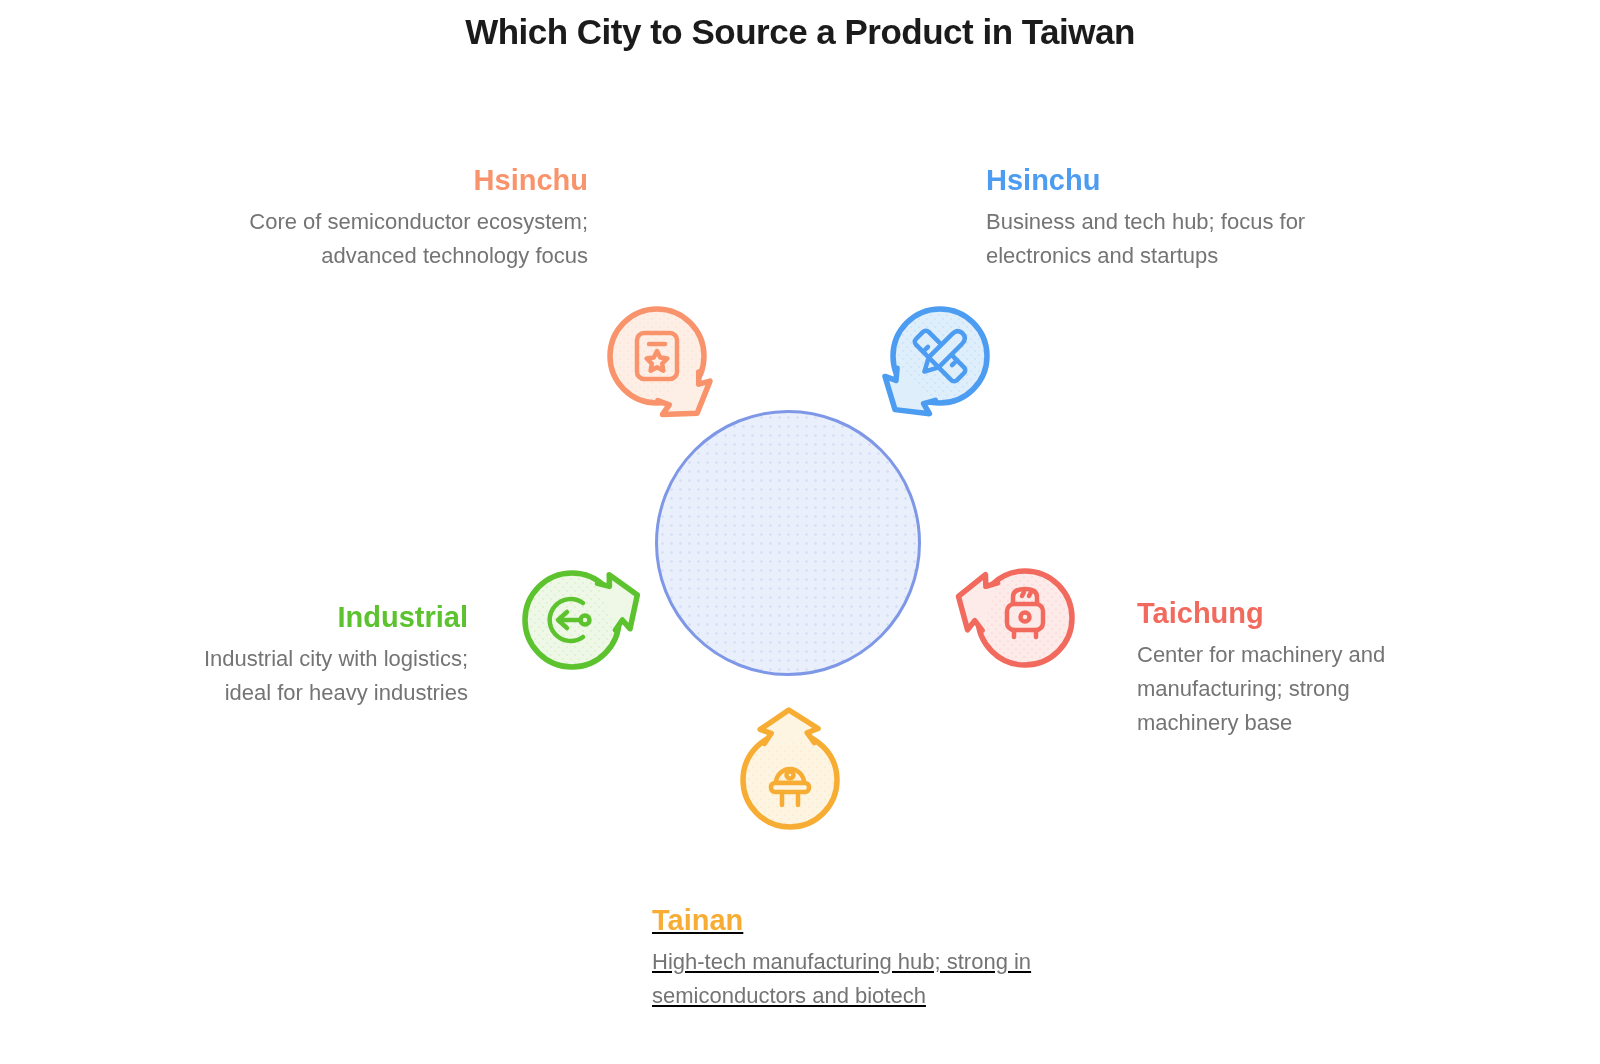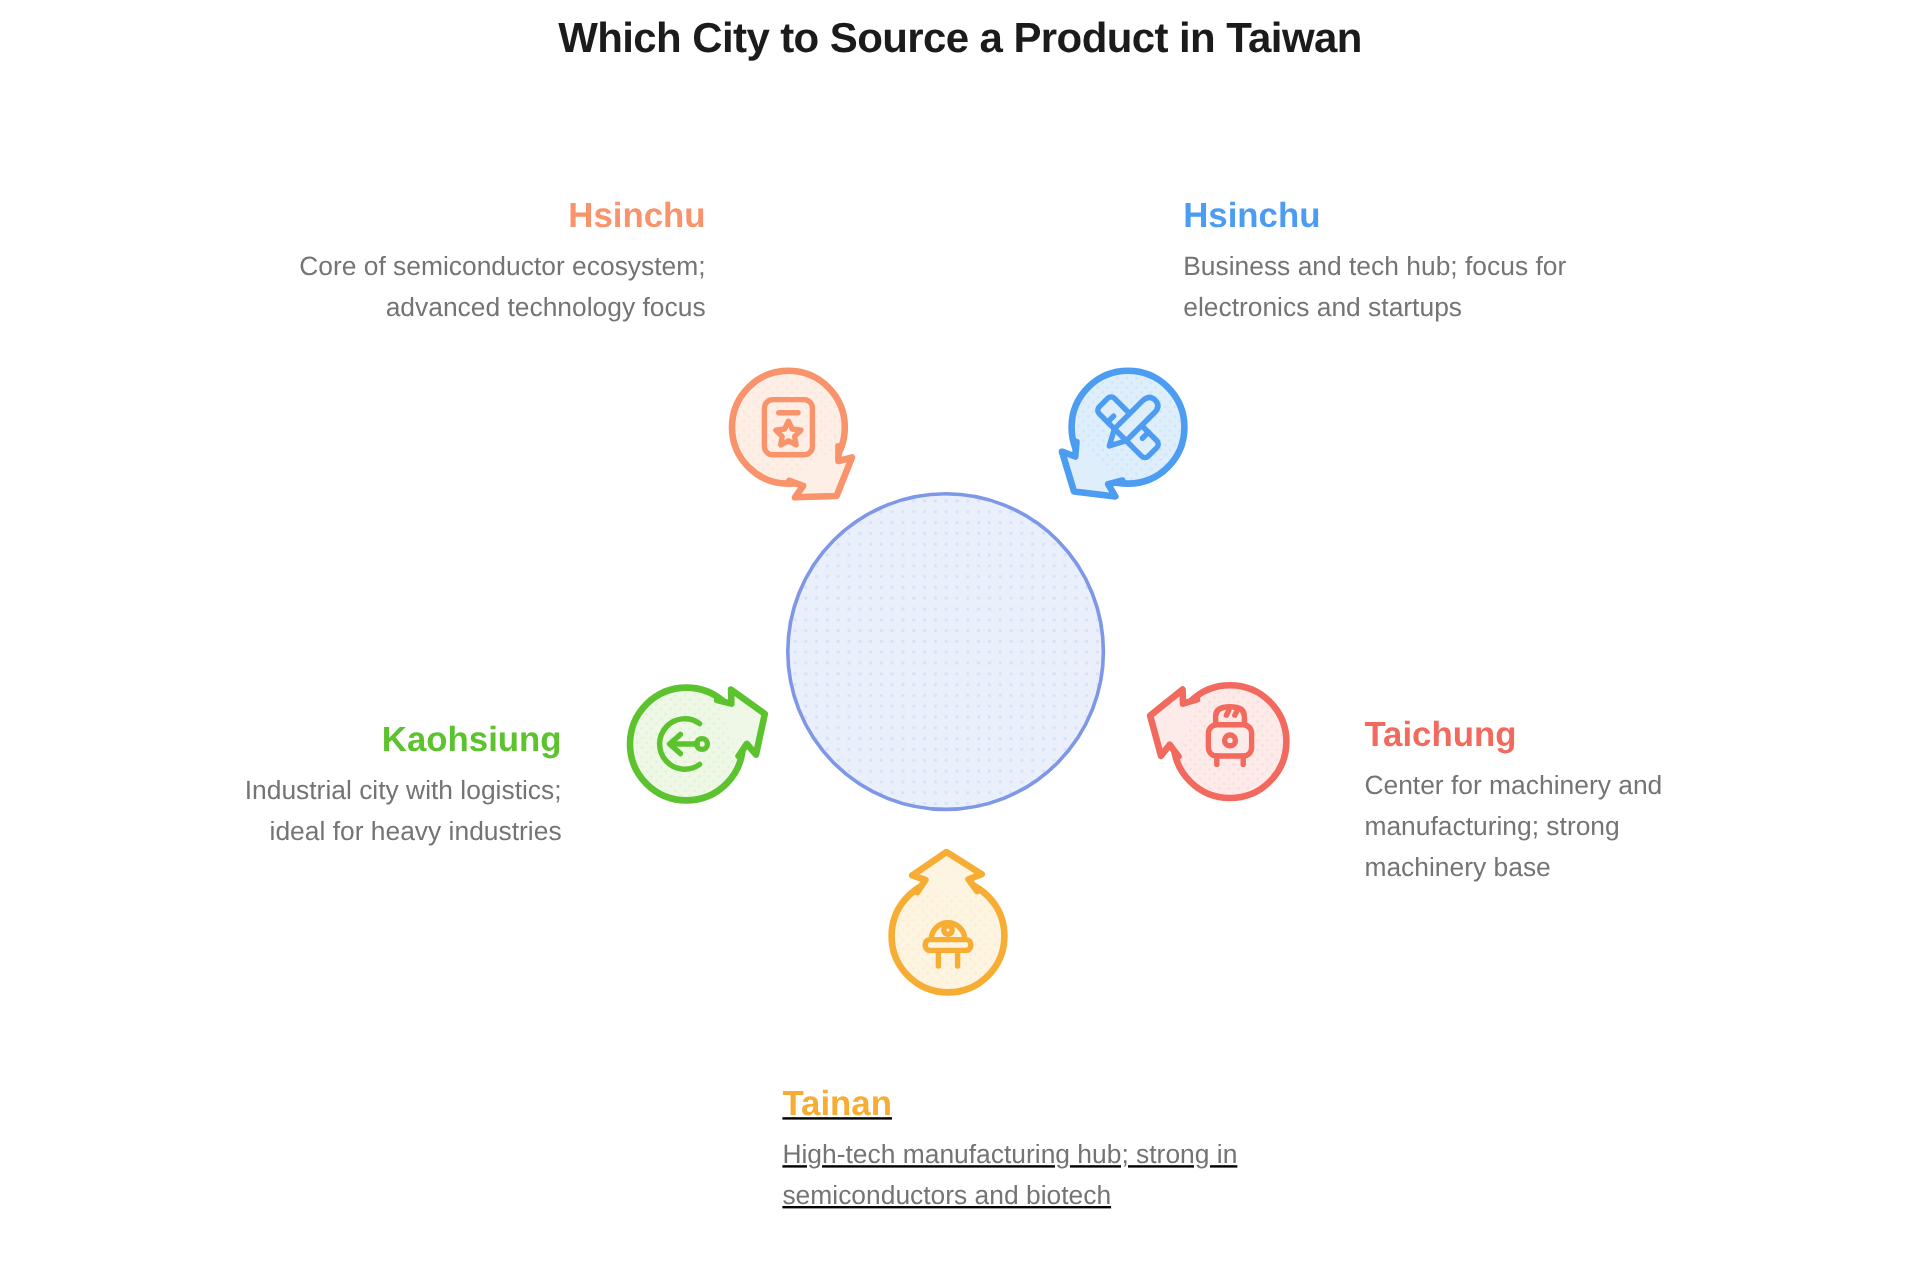--- a/index.html
+++ b/index.html
@@ -55,21 +55,21 @@
 advanced technology focus</div>
   </div>
 
   <div class="city-text" style="left: 986px; top: 163px; --c: #4C9CF2; --tint: #DEEEFB;">
     <div class="city-label">Hsinchu</div>
     <div class="city-desc">Business and tech hub; focus for
 electronics and startups</div>
   </div>
 
   <div class="city-text align-right" style="right: 1132px; top: 600px; --c: #5CC32E; --tint: #EFF8E7;">
-    <div class="city-label">Kaohsiung</div>
+    <div class="city-label">Industrial</div>
     <div class="city-desc">Industrial city with logistics;
 ideal for heavy industries</div>
   </div>
 
   <div class="city-text" style="left: 1137px; top: 596px; --c: #F26A5E; --tint: #FDEBEA;">
     <div class="city-label">Taichung</div>
     <div class="city-desc">Center for machinery and
 manufacturing; strong
 machinery base</div>
   </div>

